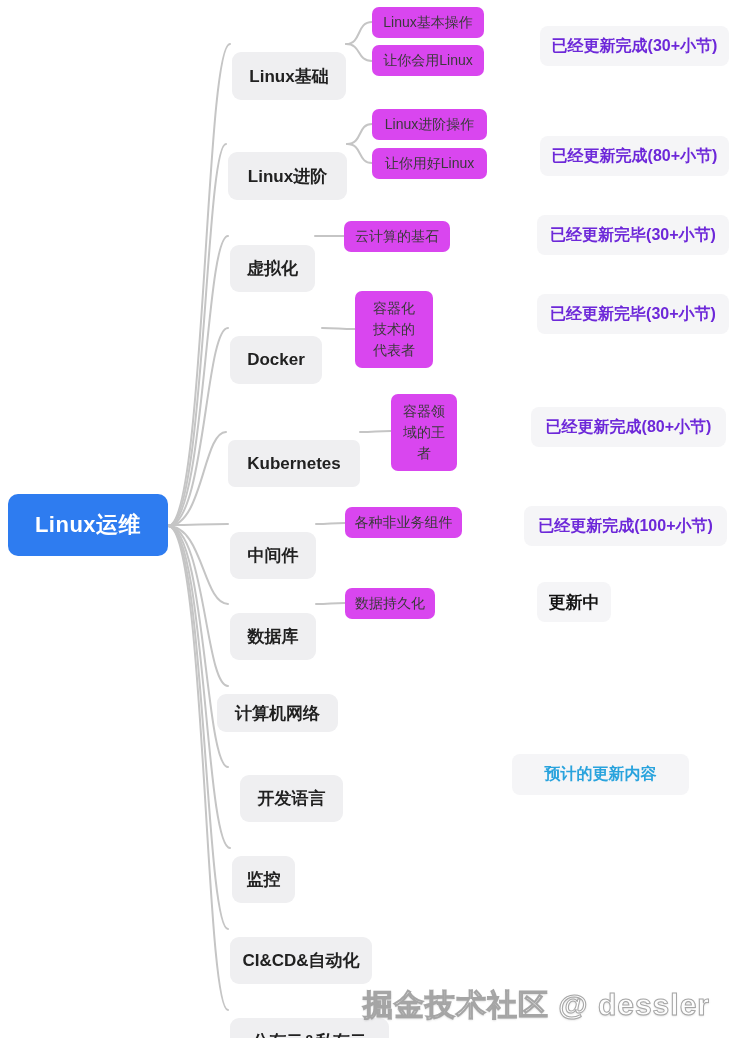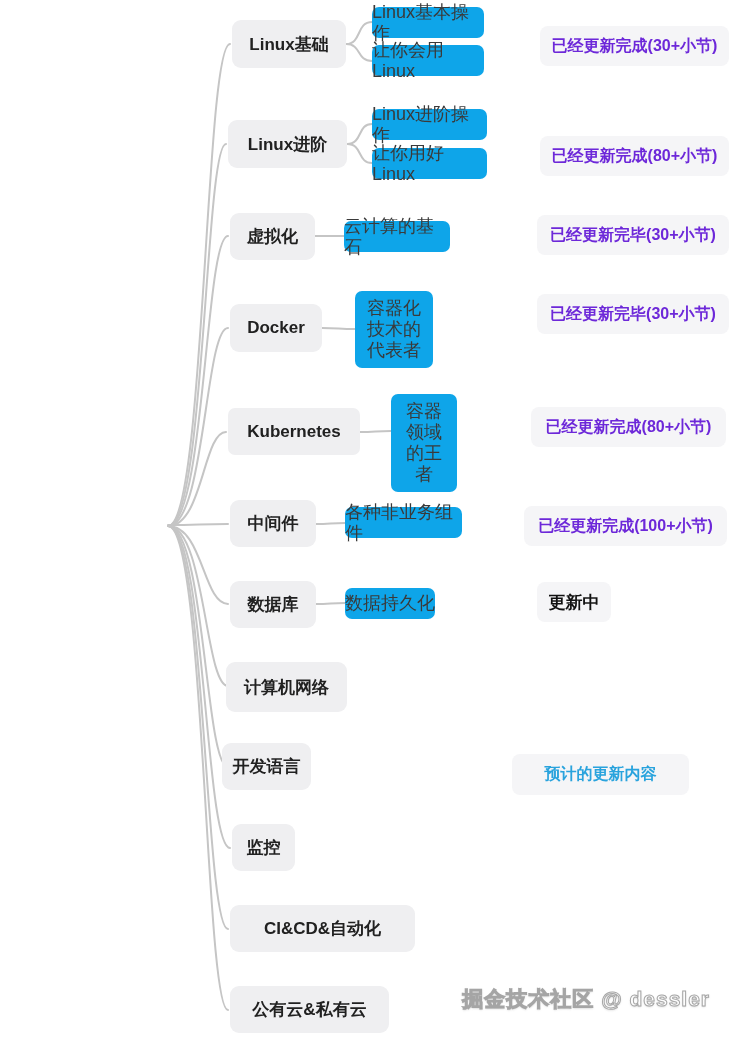--- a/index.html
+++ b/index.html
@@ -10,24 +10,24 @@
   #canvas{position:absolute;inset:0;width:729px;height:1038px;}
   svg.connectors{position:absolute;left:0;top:0;pointer-events:none;}
   svg.connectors path{fill:none;stroke:#c5c5c5;stroke-width:2;stroke-linecap:round;}
 
   .node{position:absolute;box-sizing:border-box;display:flex;align-items:center;justify-content:center;border-radius:8px;}
   .root{
     left:8px;top:494px;width:160px;height:62px;background:#2e7cf0;border-radius:10px;
     color:#ffffff;font-weight:bold;font-size:22px;letter-spacing:.5px;
   }
   .topic{
-    background:#efeff1;color:#212121;font-weight:bold;font-size:17px;height:48px;border-radius:9px;
+    background:#efeff1;color:#212121;font-weight:bold;font-size:17px;height:48px;border-radius:9px;margin-top:32px;
   }
   .sub{
-    background:#0ea5e9;color:#3a3a3a;font-size:18px;height:31px;border-radius:7px;line-height:21px;
+    background:#d946ef;color:#3a3a3a;font-size:14px;height:31px;border-radius:7px;line-height:21px;
   }
   .sub.wrap{height:auto;padding:7px 12px;text-align:center;word-break:break-all;}
   .status{
     background:#f5f5f7;font-weight:bold;font-size:16px;height:40px;border-radius:8px;
   }
   .status.red{color:#6d28d9;}
   .status.plain{color:#111111;font-size:17px;}
   .status.blue{color:#29a3dd;}
 
   
@@ -54,33 +54,33 @@
   .s4{left:531px;top:407px;width:195px;}
   
   .t5{left:230px;top:500px;width:86px;height:47px;}
   .t5c0{left:345px;top:507px;width:117px;}
   .s5{left:524px;top:506px;width:203px;}
   
   .t6{left:230px;top:581px;width:86px;height:47px;}
   .t6c0{left:345px;top:588px;width:90px;}
   .s6{left:537px;top:582px;width:74px;}
   
-  .t7{left:226px;top:662px;width:121px;height:50px;}
+  .t7{left:217px;top:662px;width:121px;height:38px;}
   
-  .t8{left:222px;top:743px;width:89px;height:47px;}
+  .t8{left:240px;top:743px;width:103px;height:47px;}
   .s8{left:512px;top:754px;width:177px;height:41px;}
   
   .t9{left:232px;top:824px;width:63px;height:47px;}
   
-  .t10{left:230px;top:905px;width:185px;height:47px;}
+  .t10{left:230px;top:905px;width:142px;height:47px;}
   
   .t11{left:230px;top:986px;width:159px;height:47px;}
 
   .watermark{
-    position:absolute;right:19px;top:985px;font-size:21px;font-weight:bold;
+    position:absolute;right:19px;top:985px;font-size:30px;font-weight:bold;
     color:#fdfdfd;-webkit-text-stroke:1px #a5a5a5;letter-spacing:1px;
     text-shadow:0 1px 2px rgba(120,120,120,.35);white-space:nowrap;
   }
 </style>
 </head>
 <body>
 
 <div id="canvas">
 
   <svg class="connectors" width="729" height="1038" viewBox="0 0 729 1038">
@@ -102,20 +102,21 @@
     <path d="M346,44 C362,44 356,61 372,61"></path>
     <path d="M347,144 C363,144 357,124 372,124"></path>
     <path d="M347,144 C363,144 357,163 372,163"></path>
     <path d="M315,236 C329,236 330,236 344,236"></path>
     <path d="M322,328 C338,328 339,329 355,329"></path>
     <path d="M360,432 C375,432 376,431 391,431"></path>
     <path d="M316,524 C330,524 331,523 345,523"></path>
     <path d="M316,604 C330,604 331,603 345,603"></path>
   </svg>
 
+  <div class="node root">Linux运维</div>
 
   <div class="node topic t0">Linux基础</div>
   <div class="node sub t0c0">Linux基本操作</div>
   <div class="node sub t0c1">让你会用Linux</div>
   <div class="node status red s0">已经更新完成(30+小节)</div>
 
   <div class="node topic t1">Linux进阶</div>
   <div class="node sub t1c0">Linux进阶操作</div>
   <div class="node sub t1c1">让你用好Linux</div>
   <div class="node status red s1">已经更新完成(80+小节)</div>

